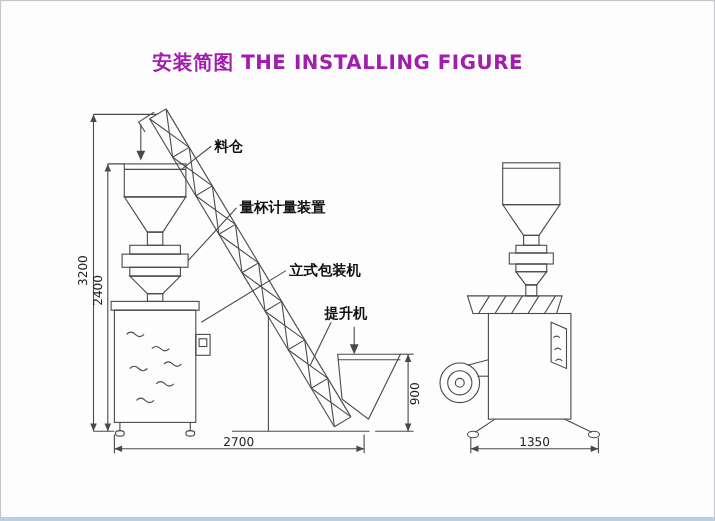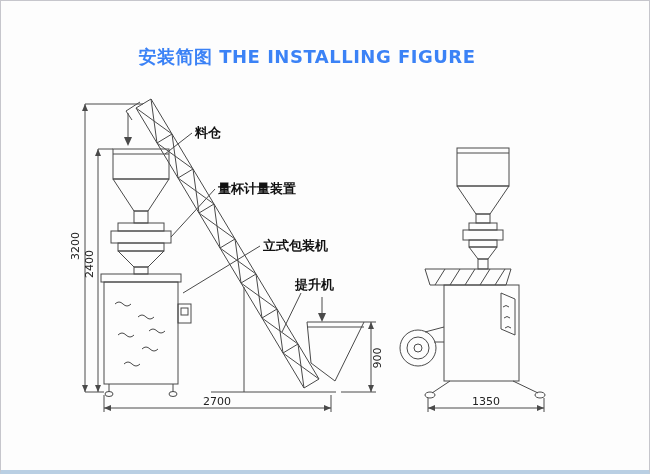--- a/index.html
+++ b/index.html
@@ -7,21 +7,21 @@
   .page {
     position:relative; width:650px; height:474px;
     background:#fdfdfd;
     border:1px solid #c6c6cc;
     border-bottom:4px solid #b9cfe3;
     overflow:hidden;
   }
   .title {
     position:absolute; top:44px; left:0; width:612px;
     text-align:center; font-size:18px; font-weight:700;
-    color:#3b82f6; letter-spacing:.5px;
+    color:#a21caf; letter-spacing:.5px;
   }
   svg { position:absolute; left:0; top:0; }
   .ln { stroke:#4a4a4a; stroke-width:1; fill:none; }
   .fillarr { fill:#4a4a4a; stroke:none; }
   .dim { font-size:11px; fill:#222; stroke:none; font-family:"DejaVu Sans",sans-serif; }
   .lbl { font-size:13px; font-weight:700; fill:#111; stroke:none; font-family:"DejaVu Sans",sans-serif; }
 </style>
 </head>
 <body>
 

